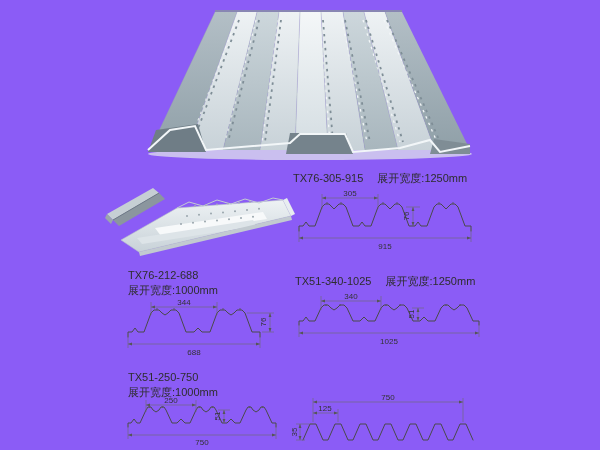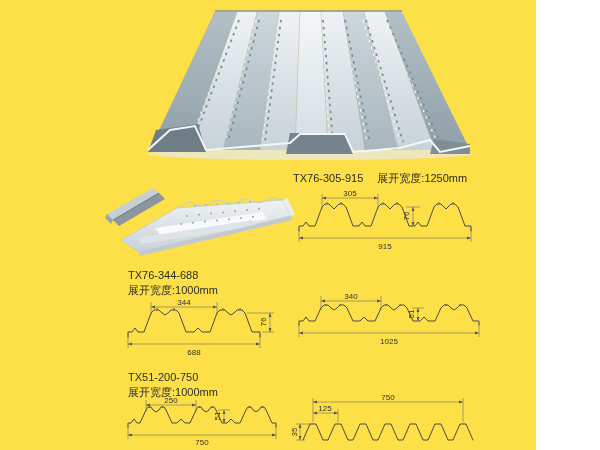--- a/index.html
+++ b/index.html
@@ -1,16 +1,16 @@
 <!DOCTYPE html>
 <html><head>
 <meta charset="utf-8">
 <style>
   html,body{margin:0;padding:0;background:#ffffff;}
-  .page{position:relative;width:536px;height:450px;background:#fde047;overflow:hidden;
+  .page{position:relative;width:600px;height:450px;background:#8b5cf6;overflow:hidden;
         font-family:"Liberation Sans","DejaVu Sans",sans-serif;}
   .abs{position:absolute;}
   svg{overflow:visible;display:block;}
   .diag-title{position:absolute;font-size:11px;color:#2d2d2d;white-space:nowrap;line-height:15px;}
   .diag-title .unfold{margin-left:14px;}
   .profile{fill:none;stroke:#4a4a4a;stroke-width:1;stroke-linejoin:round;stroke-linecap:round;}
   .dimline{stroke:#6b6b6b;stroke-width:0.6;}
   .arrow{fill:#555;stroke:none;}
   .dot{fill:#555;}
   text.dim{font-size:8px;fill:#333;text-anchor:middle;font-family:"Liberation Sans","DejaVu Sans",sans-serif;}
@@ -142,21 +142,21 @@
         <circle cx="104" cy="17" r="0.8" class="dot"></circle>
         <circle cx="146" cy="17" r="0.8" class="dot"></circle>
         <circle cx="160" cy="17" r="0.8" class="dot"></circle>
       </g>
     <text class="dim" x="57" y="10">305</text>
     <text class="dim" x="116" y="30" transform="rotate(-90 116 30)">76</text>
     <text class="dim" x="92" y="63">915</text>
   </svg>
 
   <div class="diag-title" style="left:128px;top:268px">
-    <div>TX76-344-688</div>
+    <div>TX76-212-688</div>
     <div>展开宽度:1000mm</div>
   </div>
   <svg class="abs" style="left:120px;top:298px" width="185" height="62">
     <g class="art">
         <path d="M8,39 L8,34 L12,34 L15,30 L18,34 L24,34 L31,15 l3,-3 l5,0 l3,3 l3,2 l3,-2 l3,-3 l5,0 l3,3 l7,19 l8,0 l4,-4 l4,4 l8,0 l7,-19 l3,-3 l5,0 l3,3 l3,2 l3,-2 l3,-3 l5,0 l3,3 l7,19 l8,0 l0,5" class="profile"></path>
         <line x1="31" y1="4" x2="31" y2="17" class="dimline"></line>
         <line x1="97" y1="4" x2="97" y2="17" class="dimline"></line>
         <line x1="31" y1="9" x2="97" y2="9" class="dimline"></line>
         <line x1="127" y1="15" x2="154" y2="15" class="dimline"></line>
         <line x1="142" y1="34" x2="154" y2="34" class="dimline"></line>
@@ -173,20 +173,23 @@
         <circle cx="37" cy="11" r="0.8" class="dot"></circle>
         <circle cx="54" cy="11" r="0.8" class="dot"></circle>
         <circle cx="103" cy="11" r="0.8" class="dot"></circle>
         <circle cx="120" cy="11" r="0.8" class="dot"></circle>
       </g>
     <text class="dim" x="64" y="7">344</text>
     <text class="dim" x="146" y="24" transform="rotate(-90 146 24)">76</text>
     <text class="dim" x="74" y="57">688</text>
   </svg>
 
+  <div class="diag-title" style="left:295px;top:274px">
+    <span>TX51-340-1025</span><span class="unfold">展开宽度:1250mm</span>
+  </div>
   <svg class="abs" style="left:293px;top:292px" width="195" height="60">
     <g class="art">
         <path d="M6,33 L6,29 L10,29 L13,25 L16,29 L22,29 L28,16 l3,-3 l4,0 l3,3 l3,2 l3,-2 l3,-3 l4,0 l3,3 l6,13 l7,0 l4,-4 l4,4 l7,0 l6,-13 l3,-3 l4,0 l3,3 l3,2 l3,-2 l3,-3 l4,0 l3,3 l6,13 l7,0 l4,-4 l4,4 l7,0 l6,-13 l3,-3 l4,0 l3,3 l3,2 l3,-2 l3,-3 l4,0 l3,3 l6,13 l6,0 l0,4" class="profile"></path>
         <line x1="28" y1="4" x2="28" y2="18" class="dimline"></line>
         <line x1="88" y1="4" x2="88" y2="18" class="dimline"></line>
         <line x1="28" y1="9" x2="88" y2="9" class="dimline"></line>
         <line x1="119" y1="16" x2="131" y2="16" class="dimline"></line>
         <line x1="125" y1="16" x2="125" y2="29" class="dimline"></line>
         <line x1="6" y1="31" x2="6" y2="45" class="dimline"></line>
         <line x1="186" y1="31" x2="186" y2="45" class="dimline"></line>
@@ -203,21 +206,21 @@
         <circle cx="107" cy="13" r="0.8" class="dot"></circle>
         <circle cx="153" cy="13" r="0.8" class="dot"></circle>
         <circle cx="167" cy="13" r="0.8" class="dot"></circle>
       </g>
     <text class="dim" x="58" y="7">340</text>
     <text class="dim" x="121" y="22" transform="rotate(-90 121 22)">51</text>
     <text class="dim" x="96" y="52">1025</text>
   </svg>
 
   <div class="diag-title" style="left:128px;top:370px">
-    <div>TX51-200-750</div>
+    <div>TX51-250-750</div>
     <div>展开宽度:1000mm</div>
   </div>
   <svg class="abs" style="left:120px;top:396px" width="185" height="54">
     <g class="art">
         <path d="M8,31 L8,27 L11,27 L14,23 L17,27 L20,27 L26,14 l2,-3 l3,0 l2,3 l3,2 l3,-2 l2,-3 l3,0 l2,3 l6,13 l5,0 l4,-4 l4,4 l5,0 l6,-13 l2,-3 l3,0 l2,3 l3,2 l3,-2 l2,-3 l3,0 l2,3 l6,13 l5,0 l4,-4 l4,4 l5,0 l6,-13 l2,-3 l3,0 l2,3 l3,2 l3,-2 l2,-3 l3,0 l2,3 l6,13 l4,0 l0,4" class="profile"></path>
         <line x1="26" y1="4" x2="26" y2="16" class="dimline"></line>
         <line x1="76" y1="4" x2="76" y2="16" class="dimline"></line>
         <line x1="26" y1="9" x2="76" y2="9" class="dimline"></line>
         <line x1="98" y1="14" x2="110" y2="14" class="dimline"></line>
         <line x1="104" y1="14" x2="104" y2="27" class="dimline"></line>

